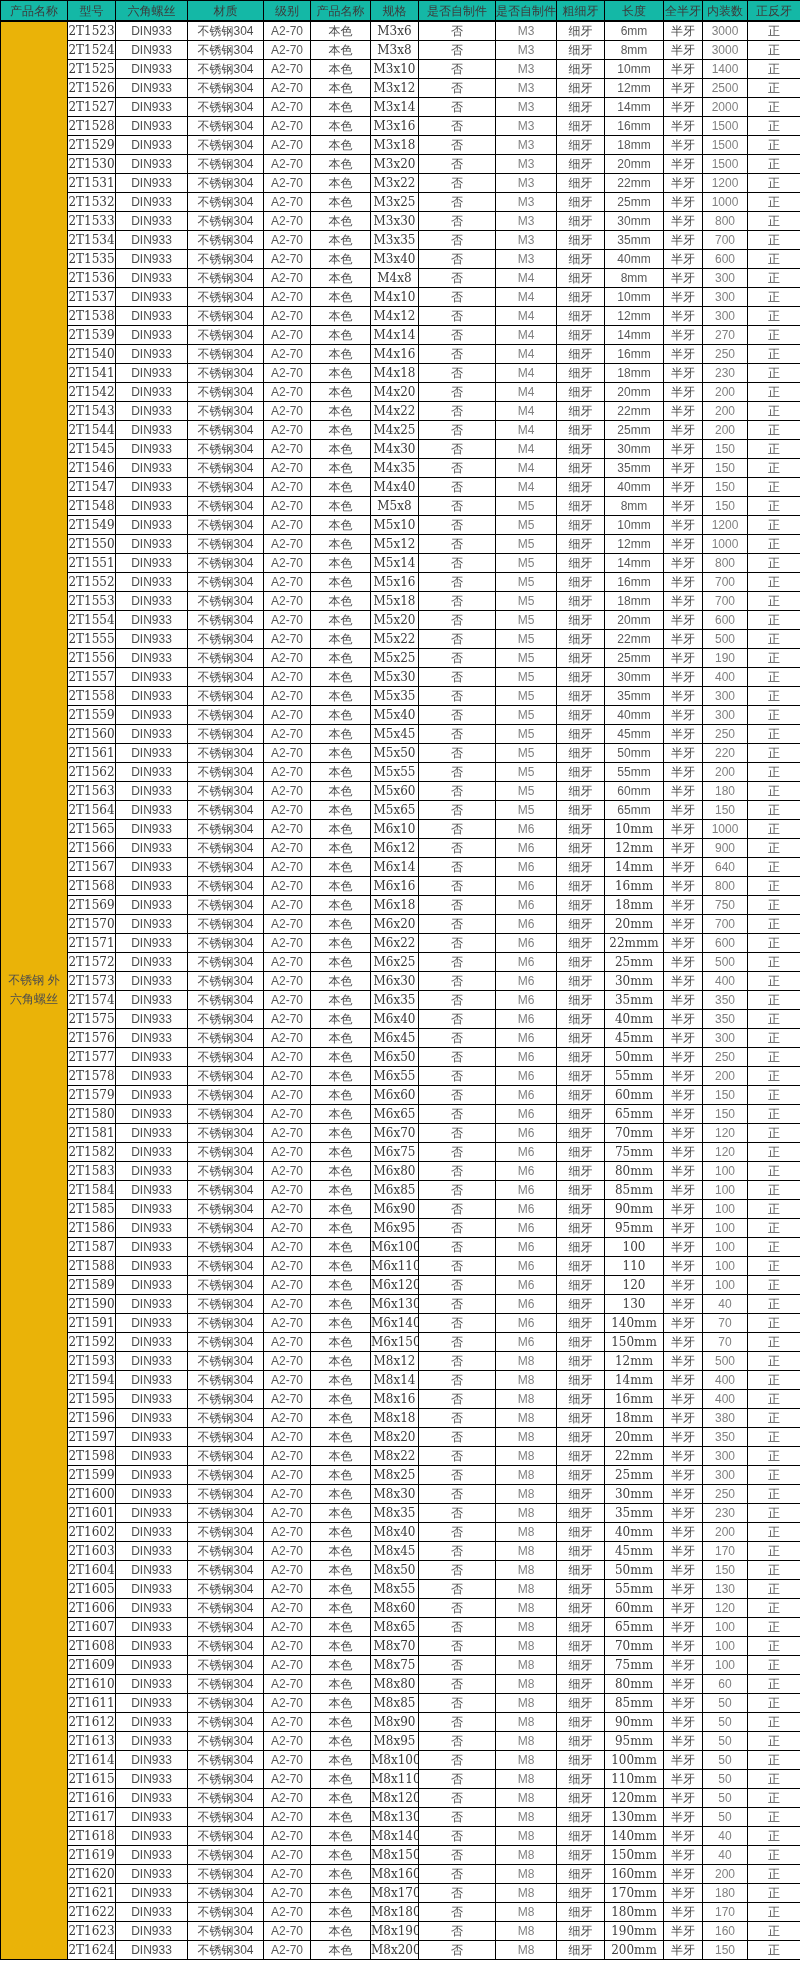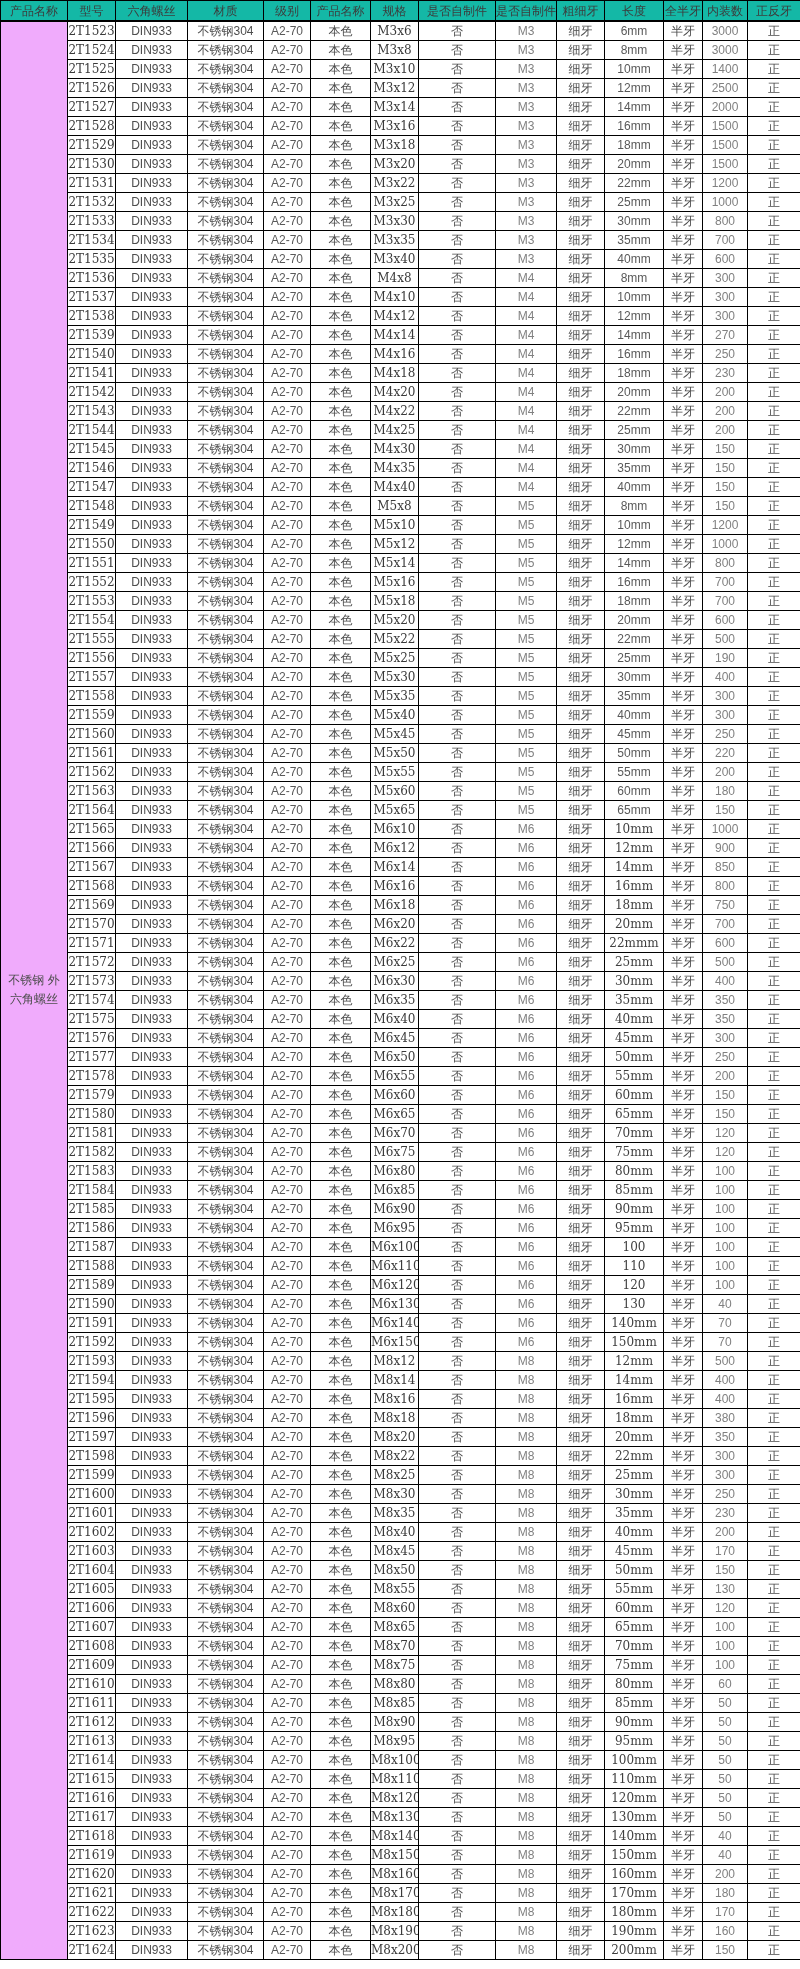--- a/index.html
+++ b/index.html
@@ -27,21 +27,21 @@
   .serif{font-family:"DejaVu Serif","Liberation Serif",serif;color:#3a3a3a;}
   .gray{color:#808080;}
   .len{color:#595959;}
   .len.serif{color:#3f3f3f;}
   .product-cell{
     white-space:normal;
     word-break:keep-all;
     line-height:1.6;
     font-size:12px;
     color:#4d4d4d;
-    background:#f0abfc;
+    background:#eab308;
   }
   
   .c1{width:67px}.c2{width:48px}.c3{width:72px}.c4{width:76px}.c5{width:47px}
   .c6{width:60px}.c7{width:48px}.c8{width:77px}.c9{width:61px}.c10{width:48px}
   .c11{width:59px}.c12{width:39px}.c13{width:45px}.c14{width:53px}
 </style>
 </head>
 <body>
 
 <table>
@@ -746,21 +746,21 @@
         <td>DIN933</td>
         <td>不锈钢304</td>
         <td class="len">A2-70</td>
         <td>本色</td>
         <td class="serif">M6x14</td>
         <td>否</td>
         <td class="gray">M6</td>
         <td>细牙</td>
         <td class="len serif">14mm</td>
         <td>半牙</td>
-        <td class="gray">850</td>
+        <td class="gray">640</td>
         <td>正</td>
       </tr>
       <tr>
         <td class="serif">2T1568</td>
         <td>DIN933</td>
         <td>不锈钢304</td>
         <td class="len">A2-70</td>
         <td>本色</td>
         <td class="serif">M6x16</td>
         <td>否</td>

